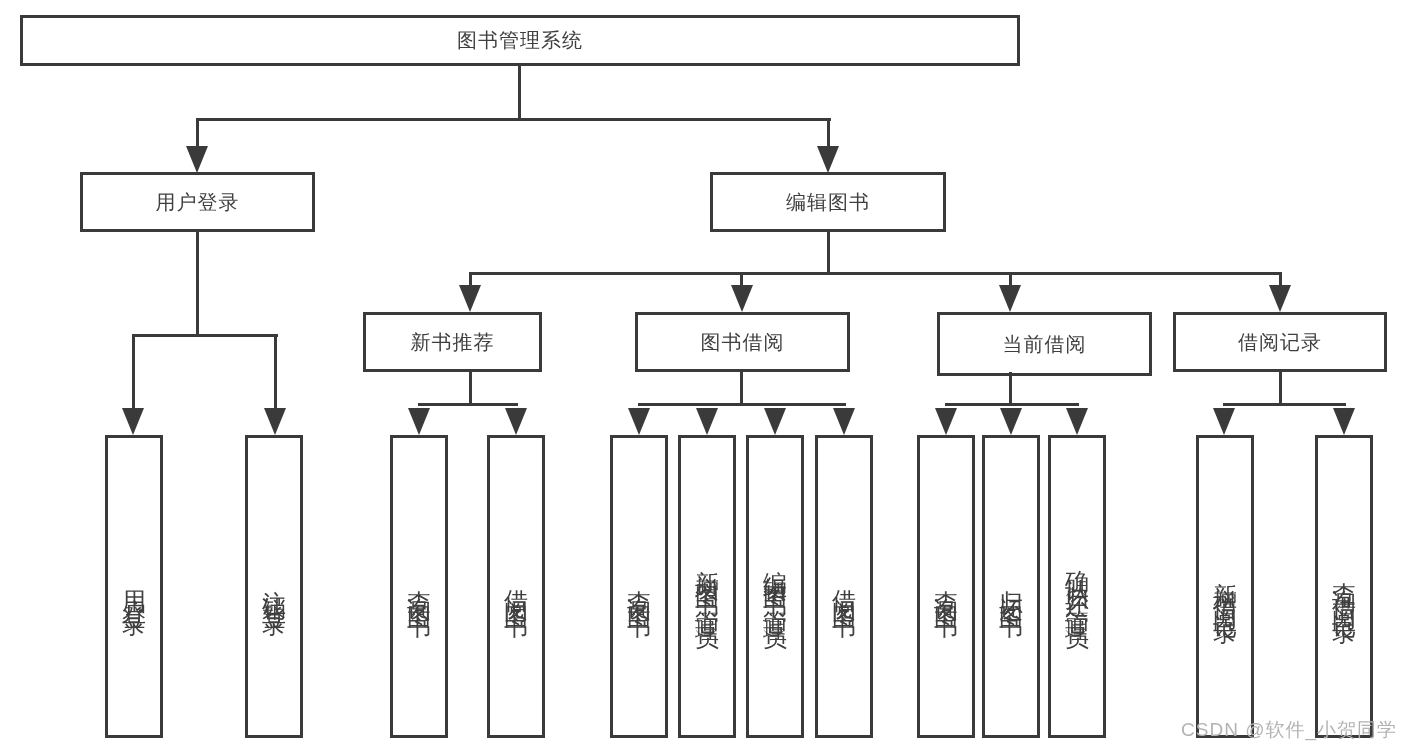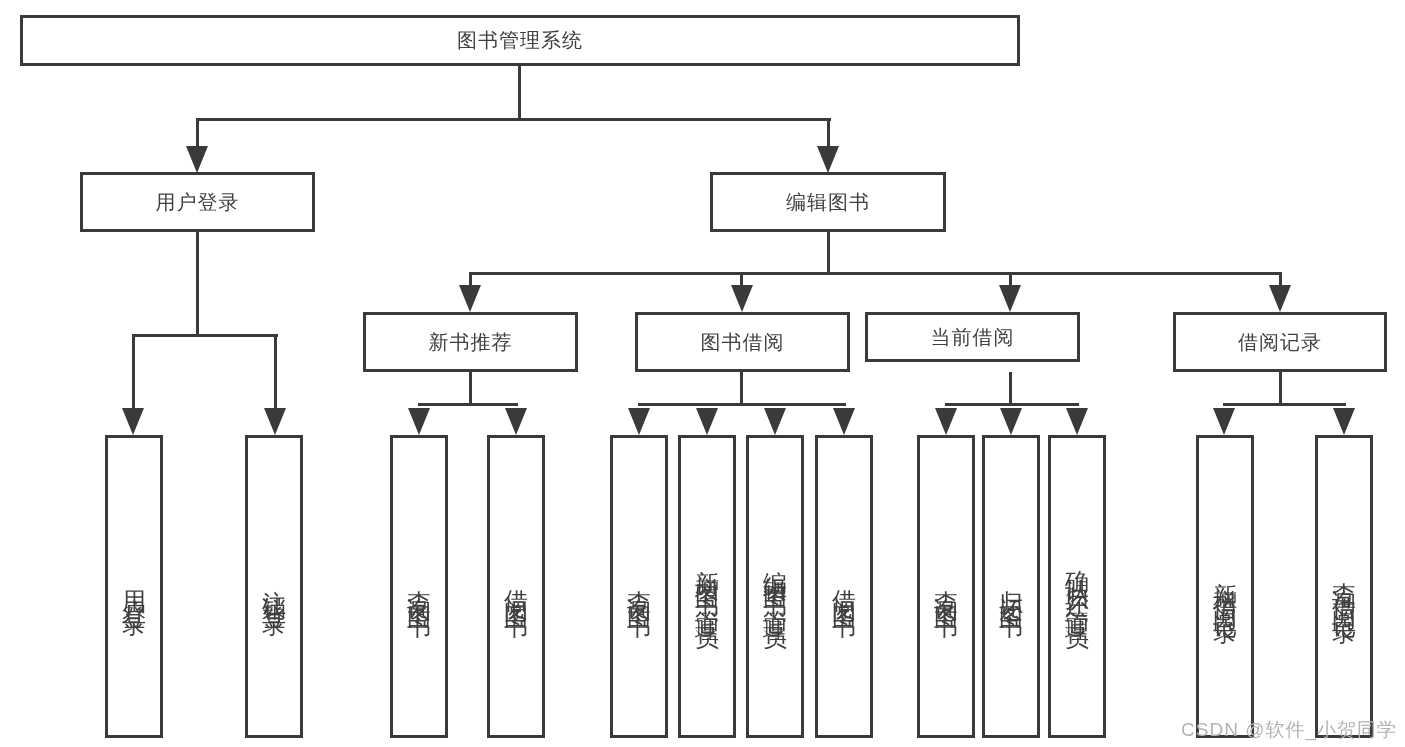--- a/index.html
+++ b/index.html
@@ -98,27 +98,27 @@
   <div class="line" style="left:469px;top:272px;width:813px;height:3px"></div>
   <div class="line" style="left:469px;top:272px;width:3px;height:15px"></div>
   <div class="line" style="left:740px;top:272px;width:3px;height:15px"></div>
   <div class="line" style="left:1009px;top:272px;width:3px;height:15px"></div>
   <div class="line" style="left:1279px;top:272px;width:3px;height:15px"></div>
   <div class="arrow" style="left:470px;top:285px"></div>
   <div class="arrow" style="left:742px;top:285px"></div>
   <div class="arrow" style="left:1010px;top:285px"></div>
   <div class="arrow" style="left:1280px;top:285px"></div>
 
-  <div class="box h" style="left:363px;top:312px;width:215px;height:60px">
+  <div class="box h" style="left:363px;top:312px;width:179px;height:60px">
     <span>新书推荐</span>
   </div>
   <div class="box h" style="left:635px;top:312px;width:215px;height:60px">
     <span>图书借阅</span>
   </div>
-  <div class="box h" style="left:865px;top:312px;width:215px;height:50px">
+  <div class="box h" style="left:937px;top:312px;width:215px;height:64px">
     <span>当前借阅</span>
   </div>
   <div class="box h" style="left:1173px;top:312px;width:214px;height:60px">
     <span>借阅记录</span>
   </div>
 
   <div class="line" style="left:469px;top:372px;width:3px;height:33px"></div>
   <div class="line" style="left:418px;top:403px;width:100px;height:3px"></div>
   <div class="arrow" style="left:419px;top:408px"></div>
   <div class="arrow" style="left:516px;top:408px"></div>

